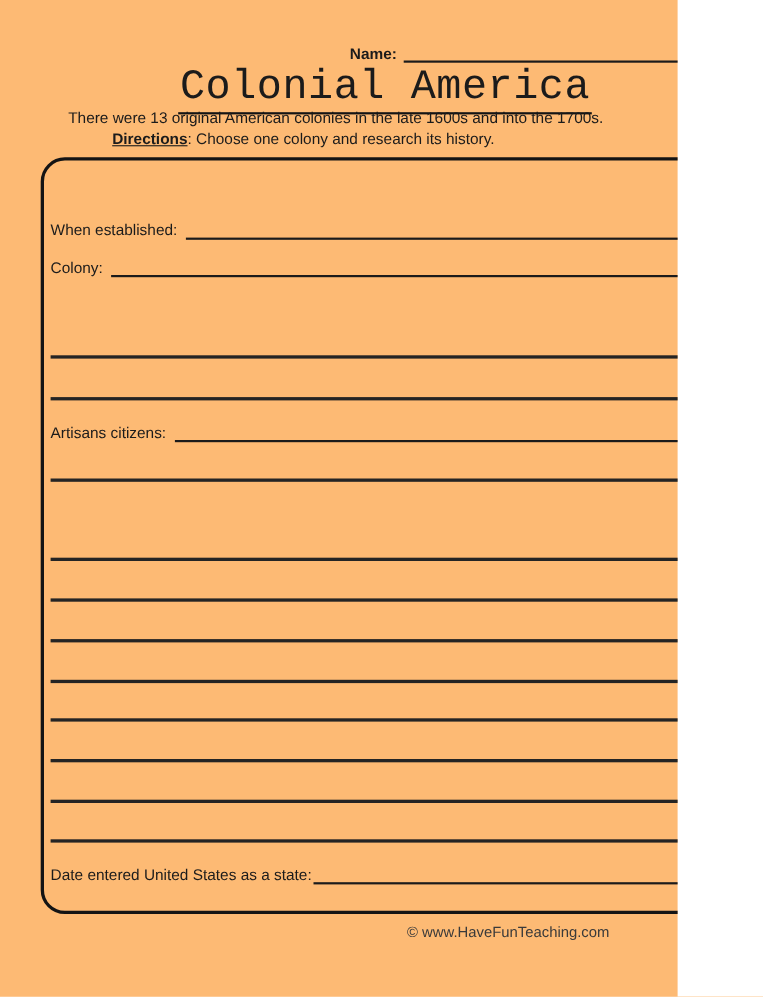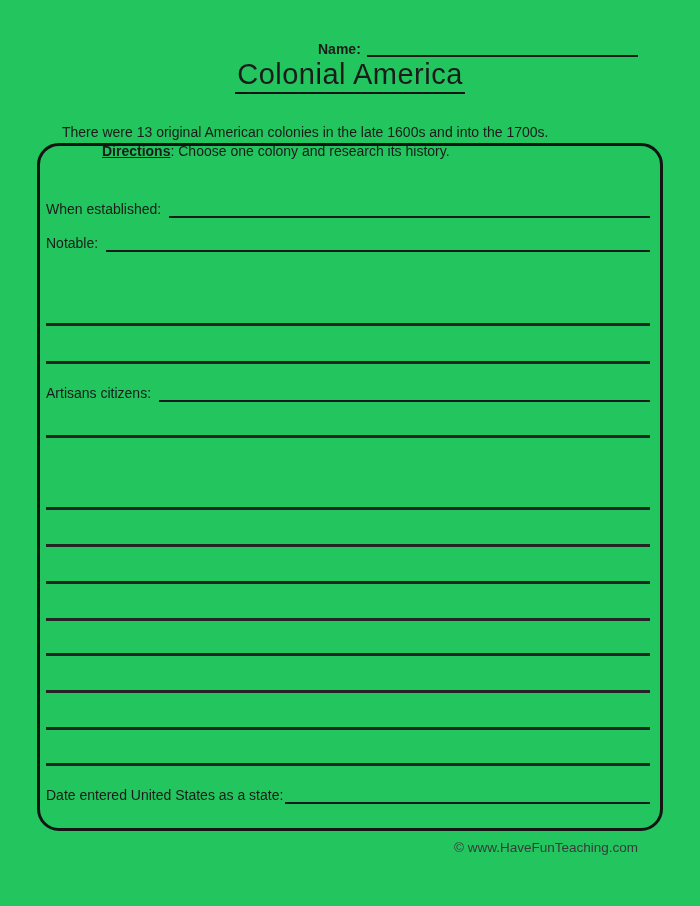--- a/index.html
+++ b/index.html
@@ -1,38 +1,38 @@
 <!DOCTYPE html>
 <html><head>
 <meta charset="utf-8">
 <style>
   html,body { margin:0; padding:0; }
   .page {
     position:relative;
-    width:700px; height:906px;
-    background:#22c55e;
+    width:616px; height:906px;
+    background:#fdba74;
     font-family:"Liberation Sans", sans-serif;
     color:#1b1b1b;
     overflow:hidden;
   }
   
   .name-row {
     position:absolute; left:318px; top:38px; width:320px;
     display:flex; align-items:flex-end;
   }
   .name-label { font-size:14px; font-weight:700; white-space:nowrap; }
   .name-line { flex:1; height:17px; margin-left:6px; border-bottom:2px solid #1b1b1b; }
   
   .title-wrap { position:absolute; left:0; top:58px; width:700px; text-align:center; }
   .title {
-    display:inline-block; font-size:29px; font-weight:400; letter-spacing:0.5px;
-    border-bottom:2.5px solid #141414; padding:0 2px 1px 2px;
+    display:inline-block; font-size:38px; font-weight:400; letter-spacing:0.5px;
+    border-bottom:2.5px solid #141414; padding:0 2px 1px 2px;font-family:Liberation Mono, monospace;
   }
   
-  .intro { position:absolute; left:62px; top:98px; font-size:14px; line-height:19px;margin-top:25px; }
+  .intro { position:absolute; left:62px; top:98px; font-size:14px; line-height:19px; }
   .dir-label { font-weight:700; text-decoration:underline;padding-left:40px; }
   
   .form-box {
     position:absolute; left:37px; top:143px;
     width:620px; height:682px;
     border:3px solid #141414; border-radius:22px;
   }
   .field {
     position:absolute; left:6px; right:10px;
     display:flex; align-items:flex-end;
@@ -71,21 +71,21 @@
 
   <div class="form-box">
 
 
     <div class="field" style="top:53px">
       <span class="flabel">When established:</span>
       <span class="fline"></span>
     </div>
 
     <div class="field" style="top:87px">
-      <span class="flabel">Notable:</span>
+      <span class="flabel">Colony:</span>
       <span class="fline"></span>
     </div>
 
 
     <div class="bline" style="top:177px"></div>
     <div class="bline" style="top:215px"></div>
 
     <div class="field" style="top:237px">
       <span class="flabel">Artisans citizens:</span>
       <span class="fline"></span>

